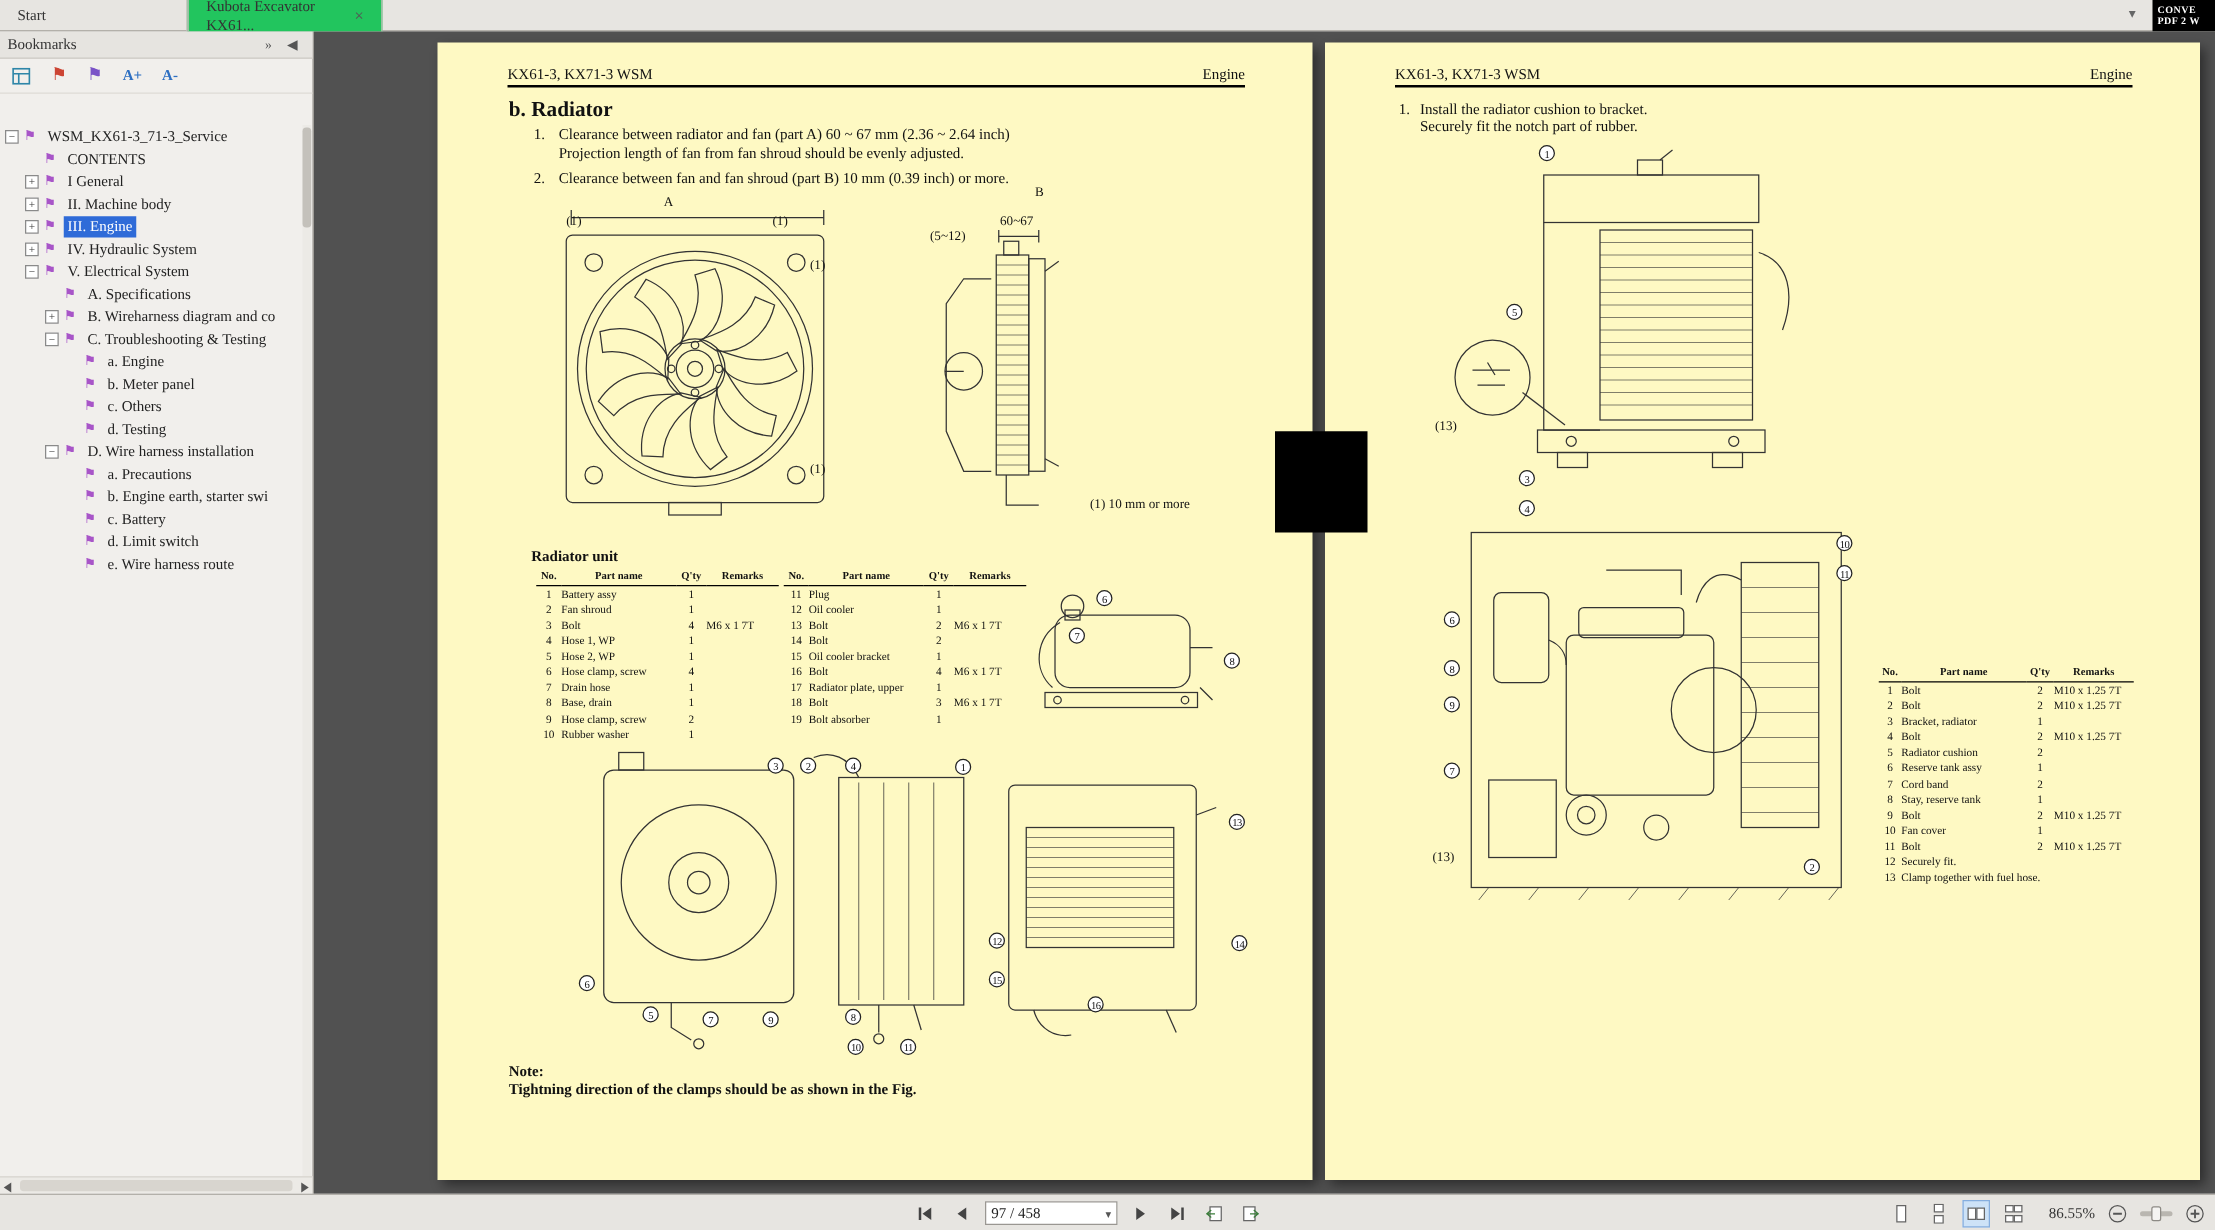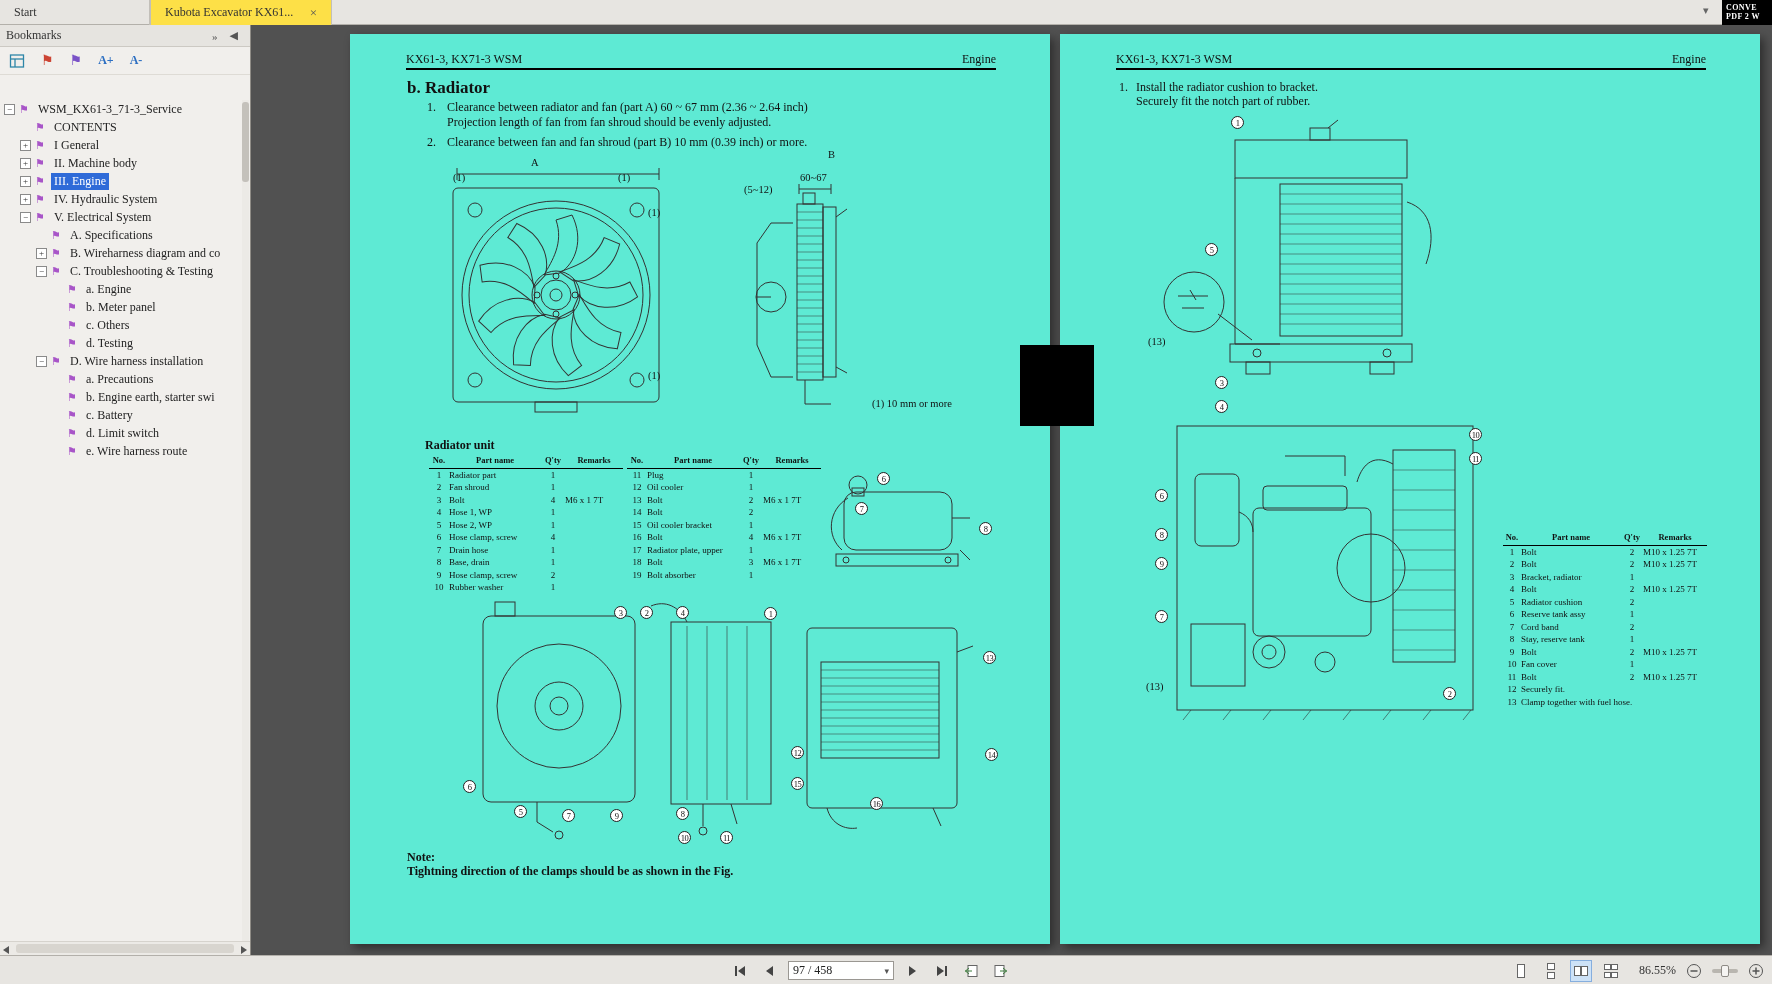--- a/index.html
+++ b/index.html
@@ -7,21 +7,21 @@
   .app { position:relative; width:1772px; height:984px; overflow:hidden;
          font-family:Liberation Serif, serif; background:#515151; }
   .abs { position:absolute; }
 
   
   .tabbar { position:absolute; top:0; left:0; right:0; height:25px; background:#e7e5e1;
             border-bottom:1px solid #b3b0aa; z-index:30; }
   .tab { position:absolute; top:0; height:25px; display:flex; align-items:center; gap:8px;
          padding:0 14px; font-size:12px; color:#333; border-right:1px solid #c2bfb9; }
   .tab.start { left:0; width:150px; }
-  .tab.doc { left:150px; width:182px; background:#fde047; border-left:1px solid #c2bfb9; }
+  .tab.doc { left:150px; width:156px; background:#22c55e; border-left:1px solid #c2bfb9; }
   .tab-close { font-size:13px; color:#555; margin-left:auto; cursor:default; }
   .tab-chevron { position:absolute; left:1703px; top:4px; font-size:11px; color:#666; }
   .corner-btn { position:absolute; right:0; top:0; width:50px; height:25px; background:#000;
                 color:#fff; font-size:8px; line-height:9px; padding:3px 0 0 4px; overflow:hidden;
                 white-space:nowrap; }
   .corner-btn span { display:block; font-weight:bold; letter-spacing:.4px; }
 
   
   .sidebar { position:absolute; top:25px; left:0; width:251px; bottom:29px; background:#f1efec;
              border-right:1px solid #8f8c86; z-index:20; }
@@ -48,21 +48,21 @@
   .bm-hscroll { position:absolute; left:0; right:0; bottom:0; height:14px; background:#eceae6;
                 border-top:1px solid #d6d3cd; }
   .tri-l { position:absolute; left:3px; top:4px; width:0; height:0; border-top:4px solid transparent;
            border-bottom:4px solid transparent; border-right:6px solid #555; }
   .tri-r { position:absolute; right:3px; top:4px; width:0; height:0; border-top:4px solid transparent;
            border-bottom:4px solid transparent; border-left:6px solid #555; }
   .bm-hthumb { position:absolute; left:16px; right:16px; top:2px; height:9px; background:#d8d5cf; border-radius:3px; }
 
   
   .viewer { position:absolute; top:25px; left:251px; right:0; bottom:29px; background:#515151; overflow:hidden; }
-  .page { position:absolute; top:9px; width:700px; height:910px; background:#5eead4; color:#111;
+  .page { position:absolute; top:9px; width:700px; height:910px; background:#fef9c3; color:#111;
           box-shadow:4px 4px 9px rgba(0,0,0,.45); }
   .page.left { left:99px; }
   .page.right { left:809px; }
   .pg-header { position:absolute; top:18px; left:56px; right:54px; display:flex;
                justify-content:space-between; font-size:12px; }
   .pg-rule { position:absolute; top:34px; left:56px; right:54px; border-top:2px solid #000; }
   .sec-head { left:57px; top:44px; font-size:17px; font-weight:bold; }
   .body { font-size:12px; white-space:nowrap; }
   .table-title { font-size:12px; font-weight:bold; }
   .diag-label { position:absolute; font-size:10.5px; white-space:nowrap; }
@@ -312,21 +312,21 @@
           <line x1="101" y1="190" x2="112" y2="196"></line>
       </svg>
 
       <div class="abs table-title" style="left:75px;top:404px">Radiator unit</div>
       <div id="lp-table-a" class="abs parts-grid grid-a" style="left:79px;top:420px">
           <div class="th">No.</div>
           <div class="th">Part name</div>
           <div class="th">Q'ty</div>
           <div class="th">Remarks</div>
           <div class="td c0">1</div>
-          <div class="td c1">Radiator part</div>
+          <div class="td c1">Battery assy</div>
           <div class="td c2">1</div>
           <div class="td c3"></div>
           <div class="td c0">2</div>
           <div class="td c1">Fan shroud</div>
           <div class="td c2">1</div>
           <div class="td c3"></div>
           <div class="td c0">3</div>
           <div class="td c1">Bolt</div>
           <div class="td c2">4</div>
           <div class="td c3">M6 x 1  7T</div>

